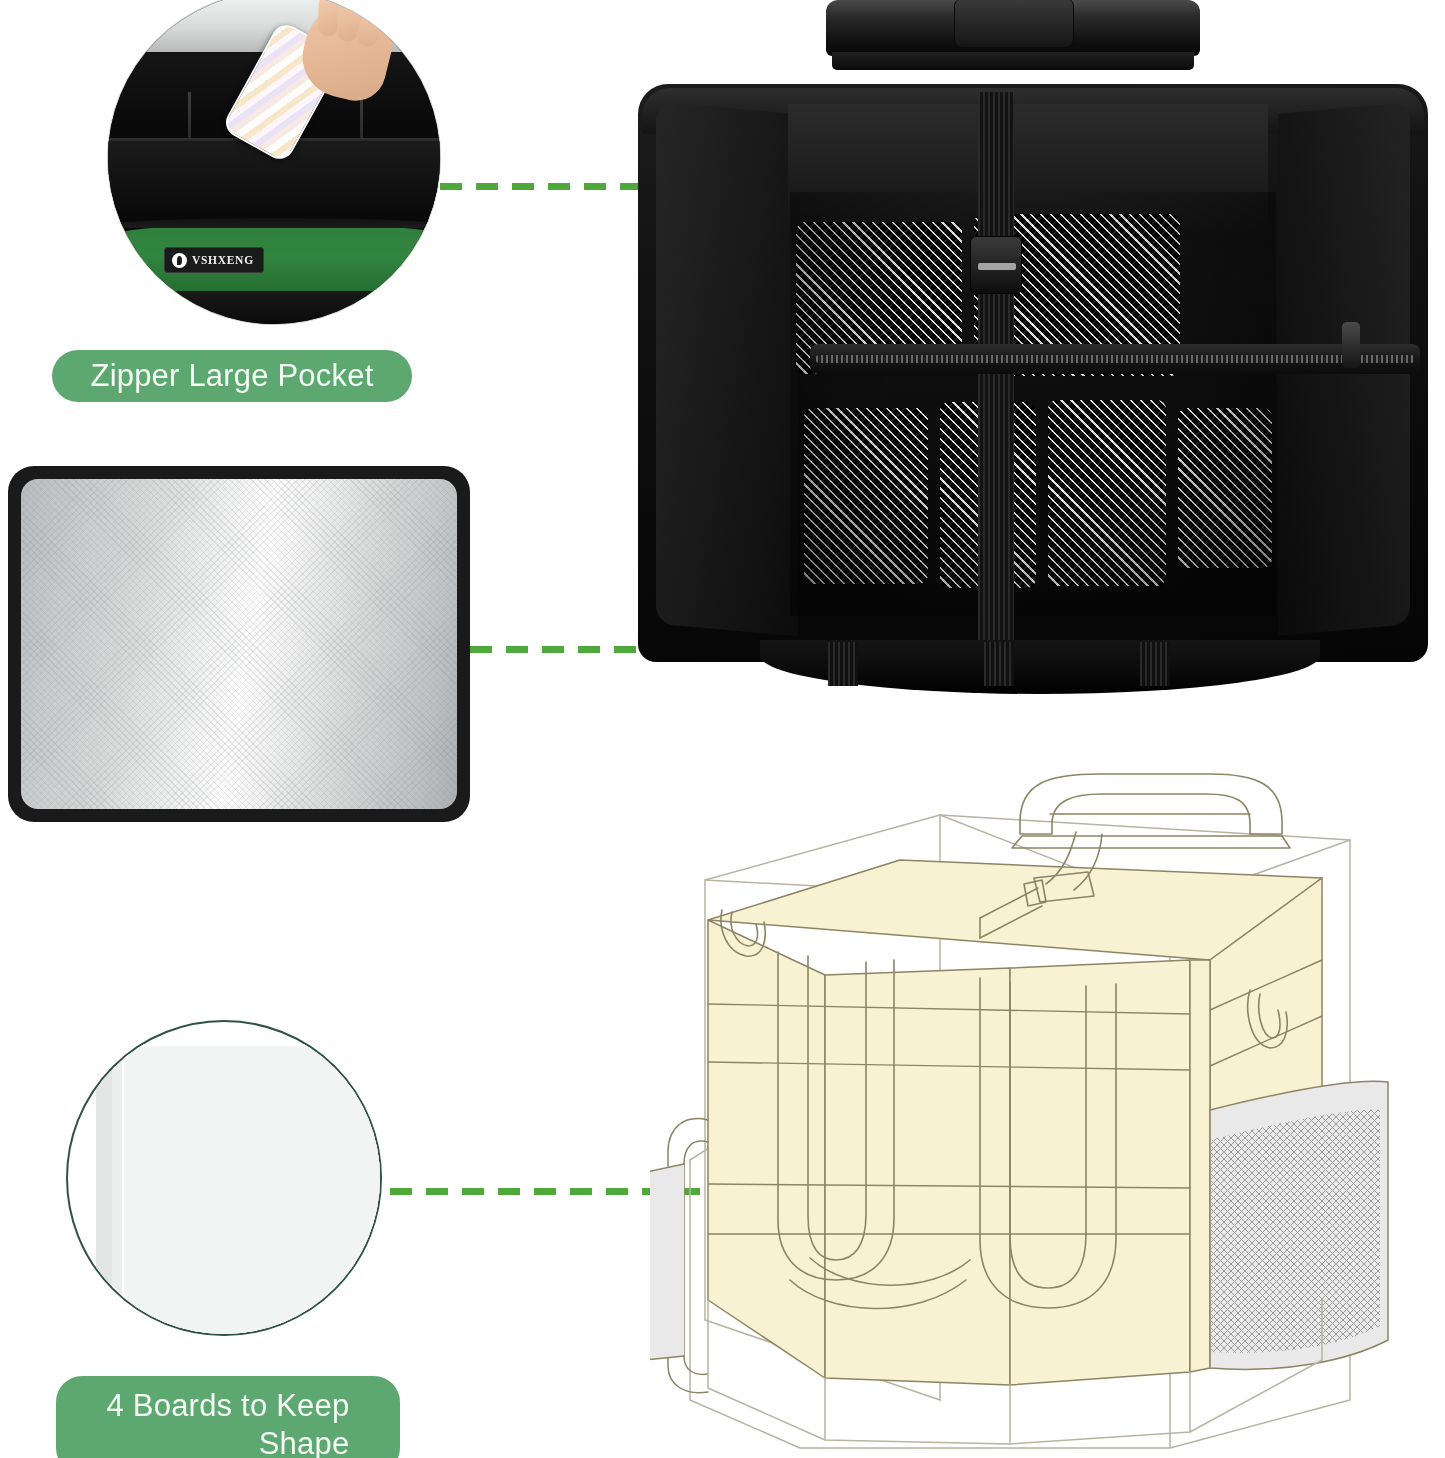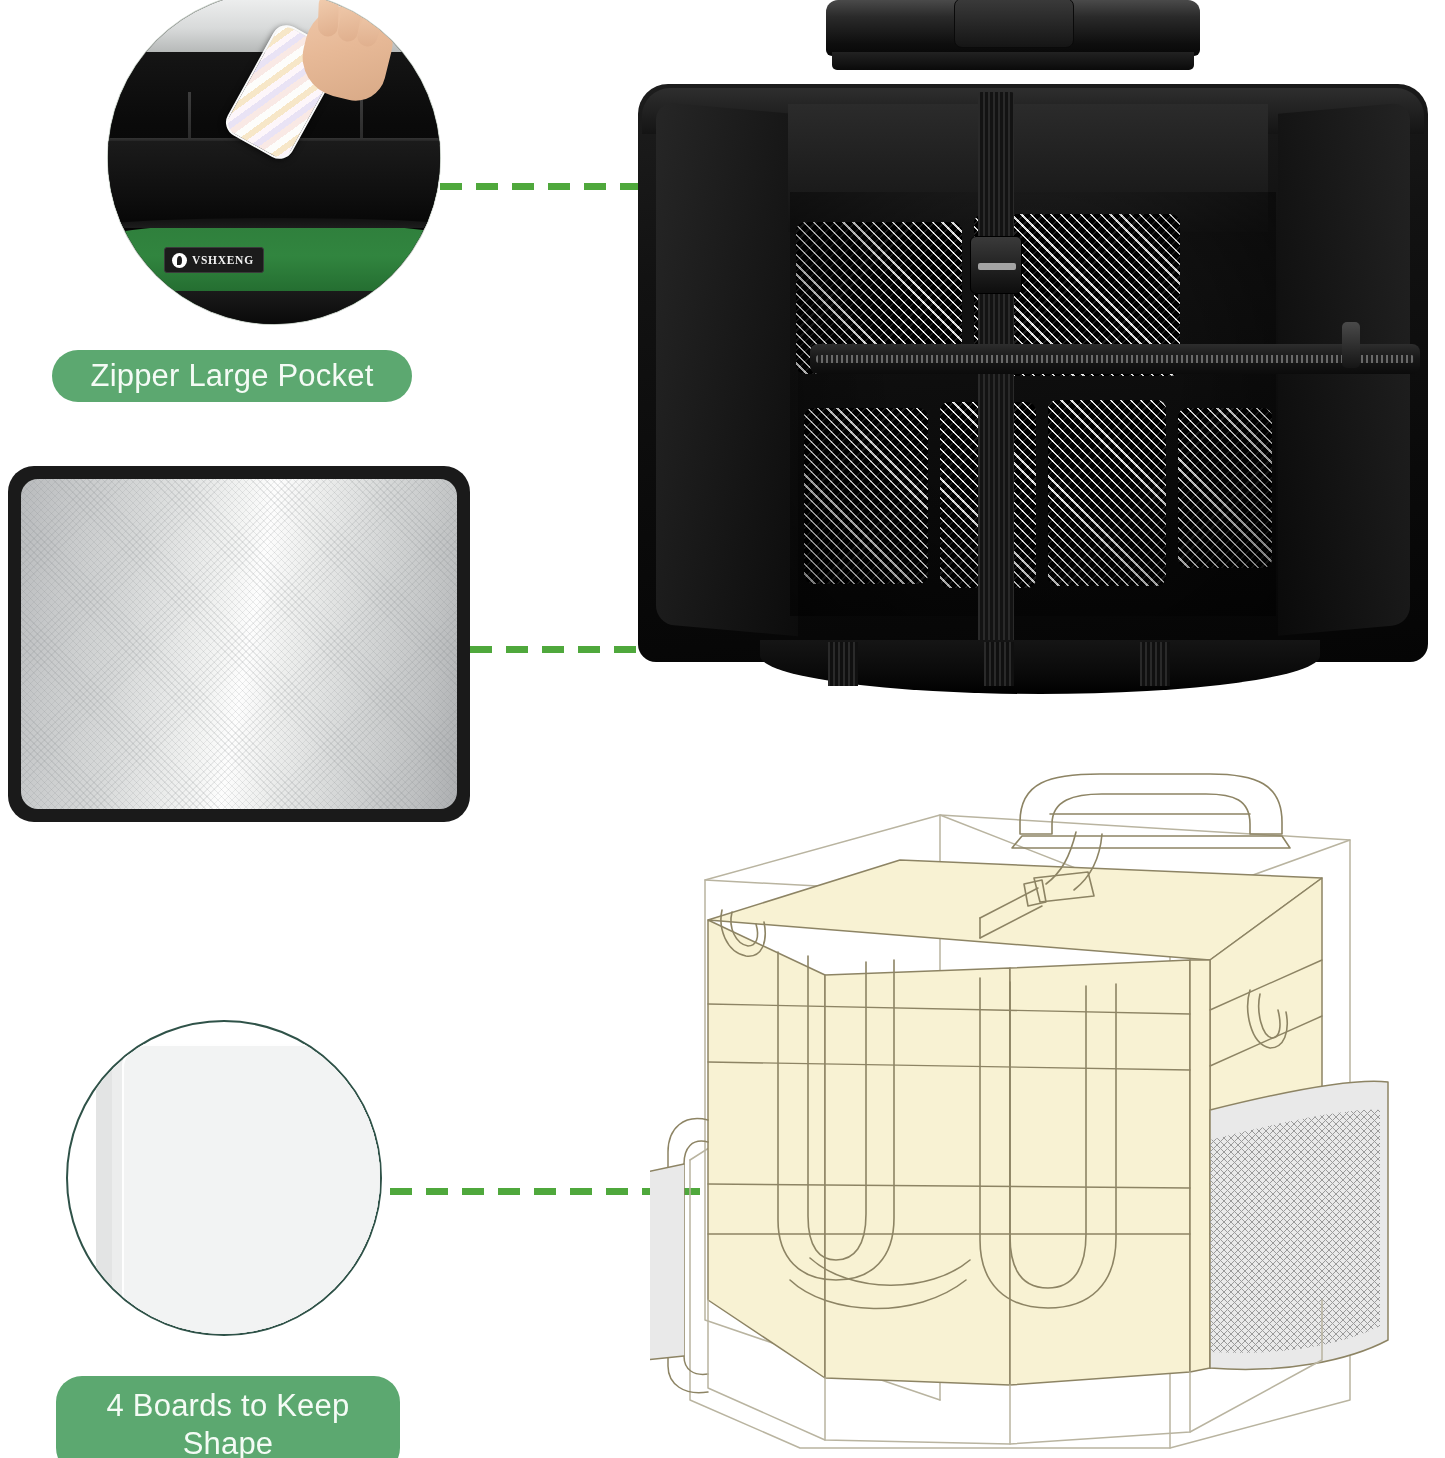--- a/index.html
+++ b/index.html
@@ -21,21 +21,21 @@
 
   
   .pill {
     position: absolute;
     background: #5CA870;
     color: #f4fbf5;
     border-radius: 26px;
     display: flex;
     align-items: center;
     justify-content: center;
-    text-align: center;
+    text-align: right;
     font-weight: 400;
     letter-spacing: .2px;
     line-height: 1.22;
     padding: 6px 16px;
     white-space: pre-line;
   }
   #pill-zipper      { left: 52px;  top: 350px;  width: 360px; height: 52px; font-size: 31px; }
   #pill-foil        { left: 52px;  top: 856px;  width: 348px; height: 100px; font-size: 31px; }
   #pill-boards      { left: 56px;  top: 1376px; width: 344px; height: 98px;  font-size: 31px; }
 

